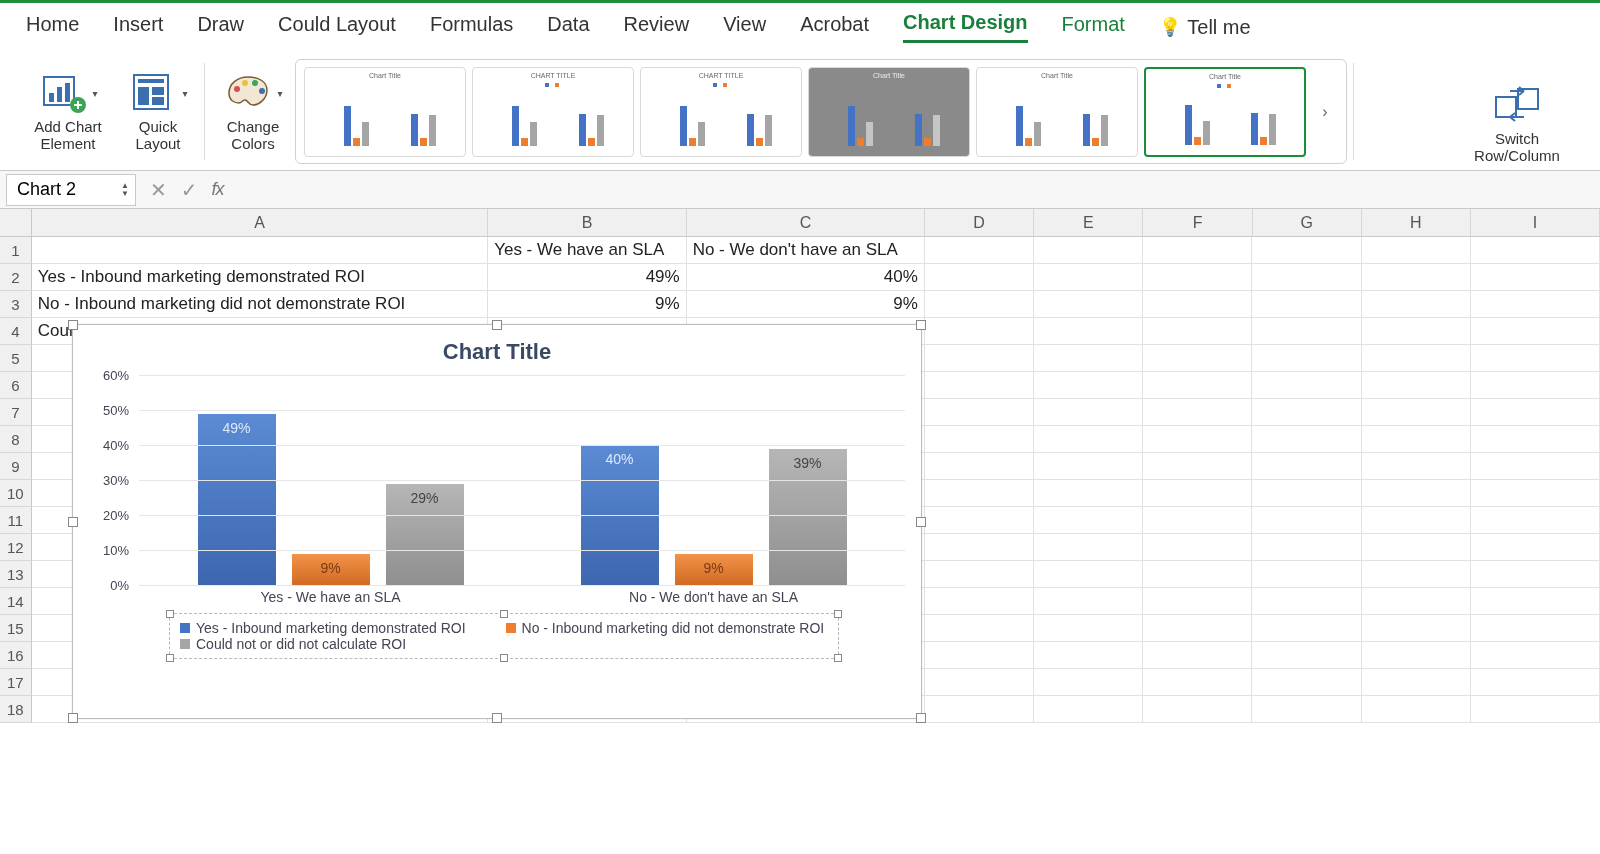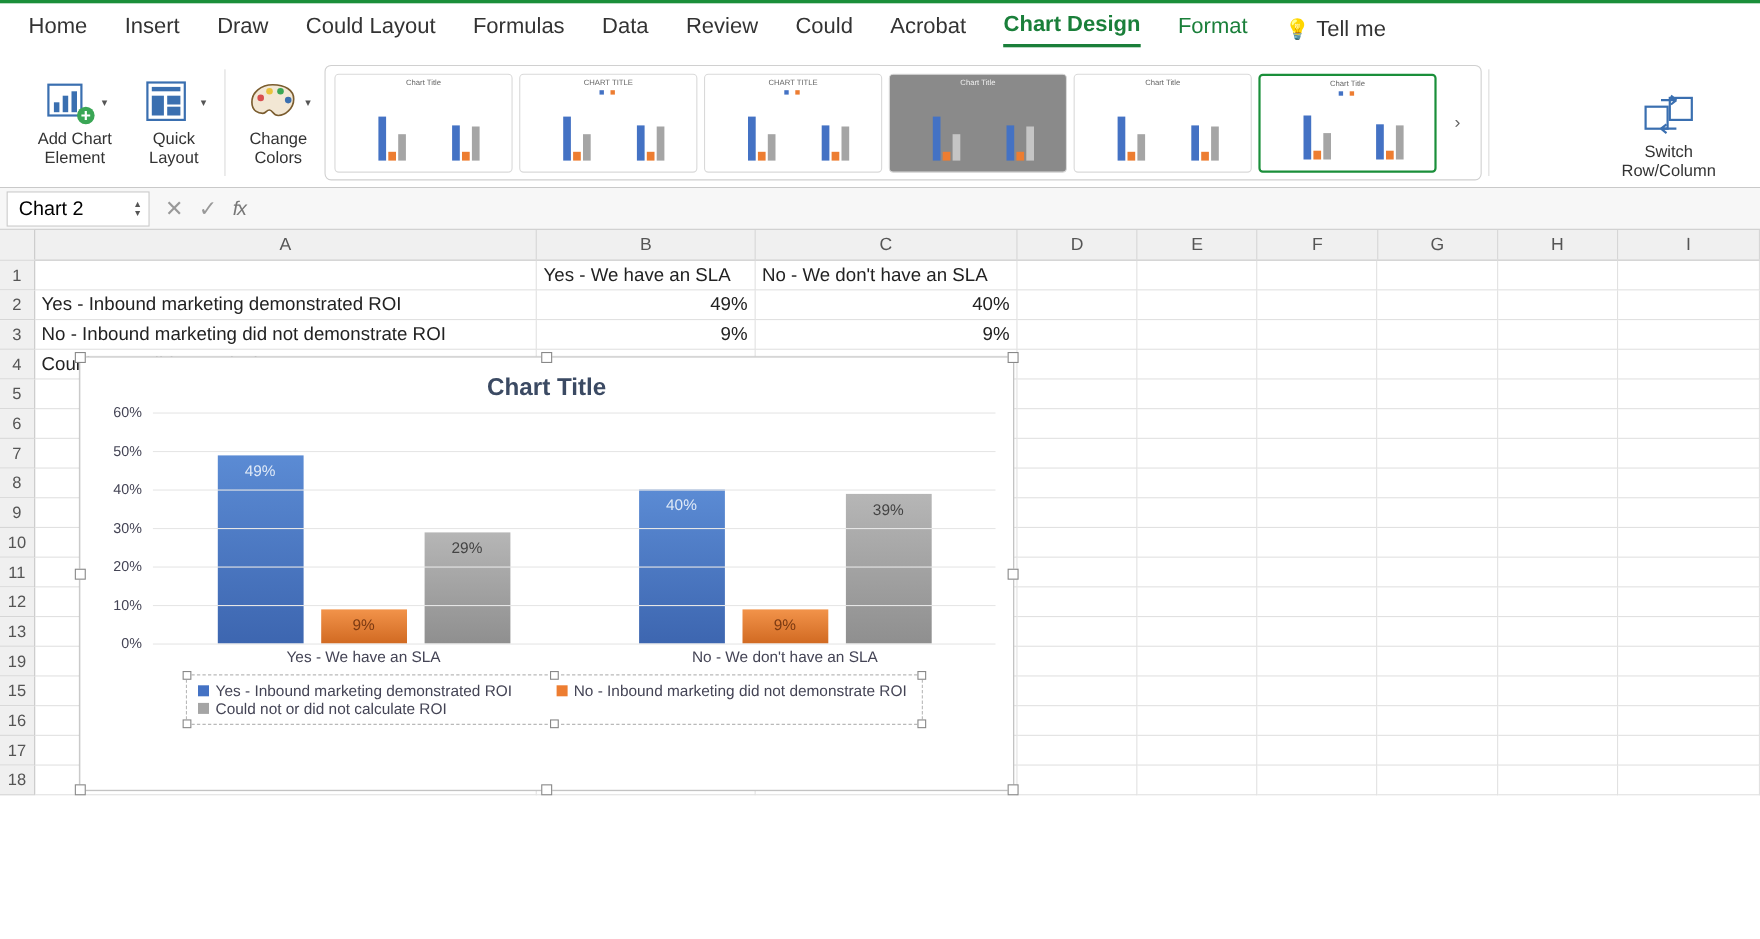--- a/index.html
+++ b/index.html
@@ -86,21 +86,21 @@
 <div class="green-line"></div>
 
 <div class="ribbon-tabs">
   <div class="tab">Home</div>
   <div class="tab">Insert</div>
   <div class="tab">Draw</div>
   <div class="tab">Could Layout</div>
   <div class="tab">Formulas</div>
   <div class="tab">Data</div>
   <div class="tab">Review</div>
-  <div class="tab">Could</div>
+  <div class="tab">View</div>
   <div class="tab">Acrobat</div>
   <div class="tab ctx active">Chart Design</div>
   <div class="tab ctx">Format</div>
   <div class="tellme-wrap">
     <span class="bulb">💡</span>
     <span>Tell me</span>
   </div>
 </div>
 
 <div class="ribbon">
@@ -456,21 +456,21 @@
         <div class="cell" style="width: 200px;"></div>
         <div class="cell" style="width: 240px;"></div>
         <div class="cell" style="width: 110px;"></div>
         <div class="cell" style="width: 110px;"></div>
         <div class="cell" style="width: 110px;"></div>
         <div class="cell" style="width: 110px;"></div>
         <div class="cell" style="width: 110px;"></div>
         <div class="cell" style="width: 130px;"></div>
       </div>
       <div class="row">
-        <div class="row-h">19</div>
+        <div class="row-h">14</div>
         <div class="cell" style="width: 460px;"></div>
         <div class="cell" style="width: 200px;"></div>
         <div class="cell" style="width: 240px;"></div>
         <div class="cell" style="width: 110px;"></div>
         <div class="cell" style="width: 110px;"></div>
         <div class="cell" style="width: 110px;"></div>
         <div class="cell" style="width: 110px;"></div>
         <div class="cell" style="width: 110px;"></div>
         <div class="cell" style="width: 130px;"></div>
       </div>

